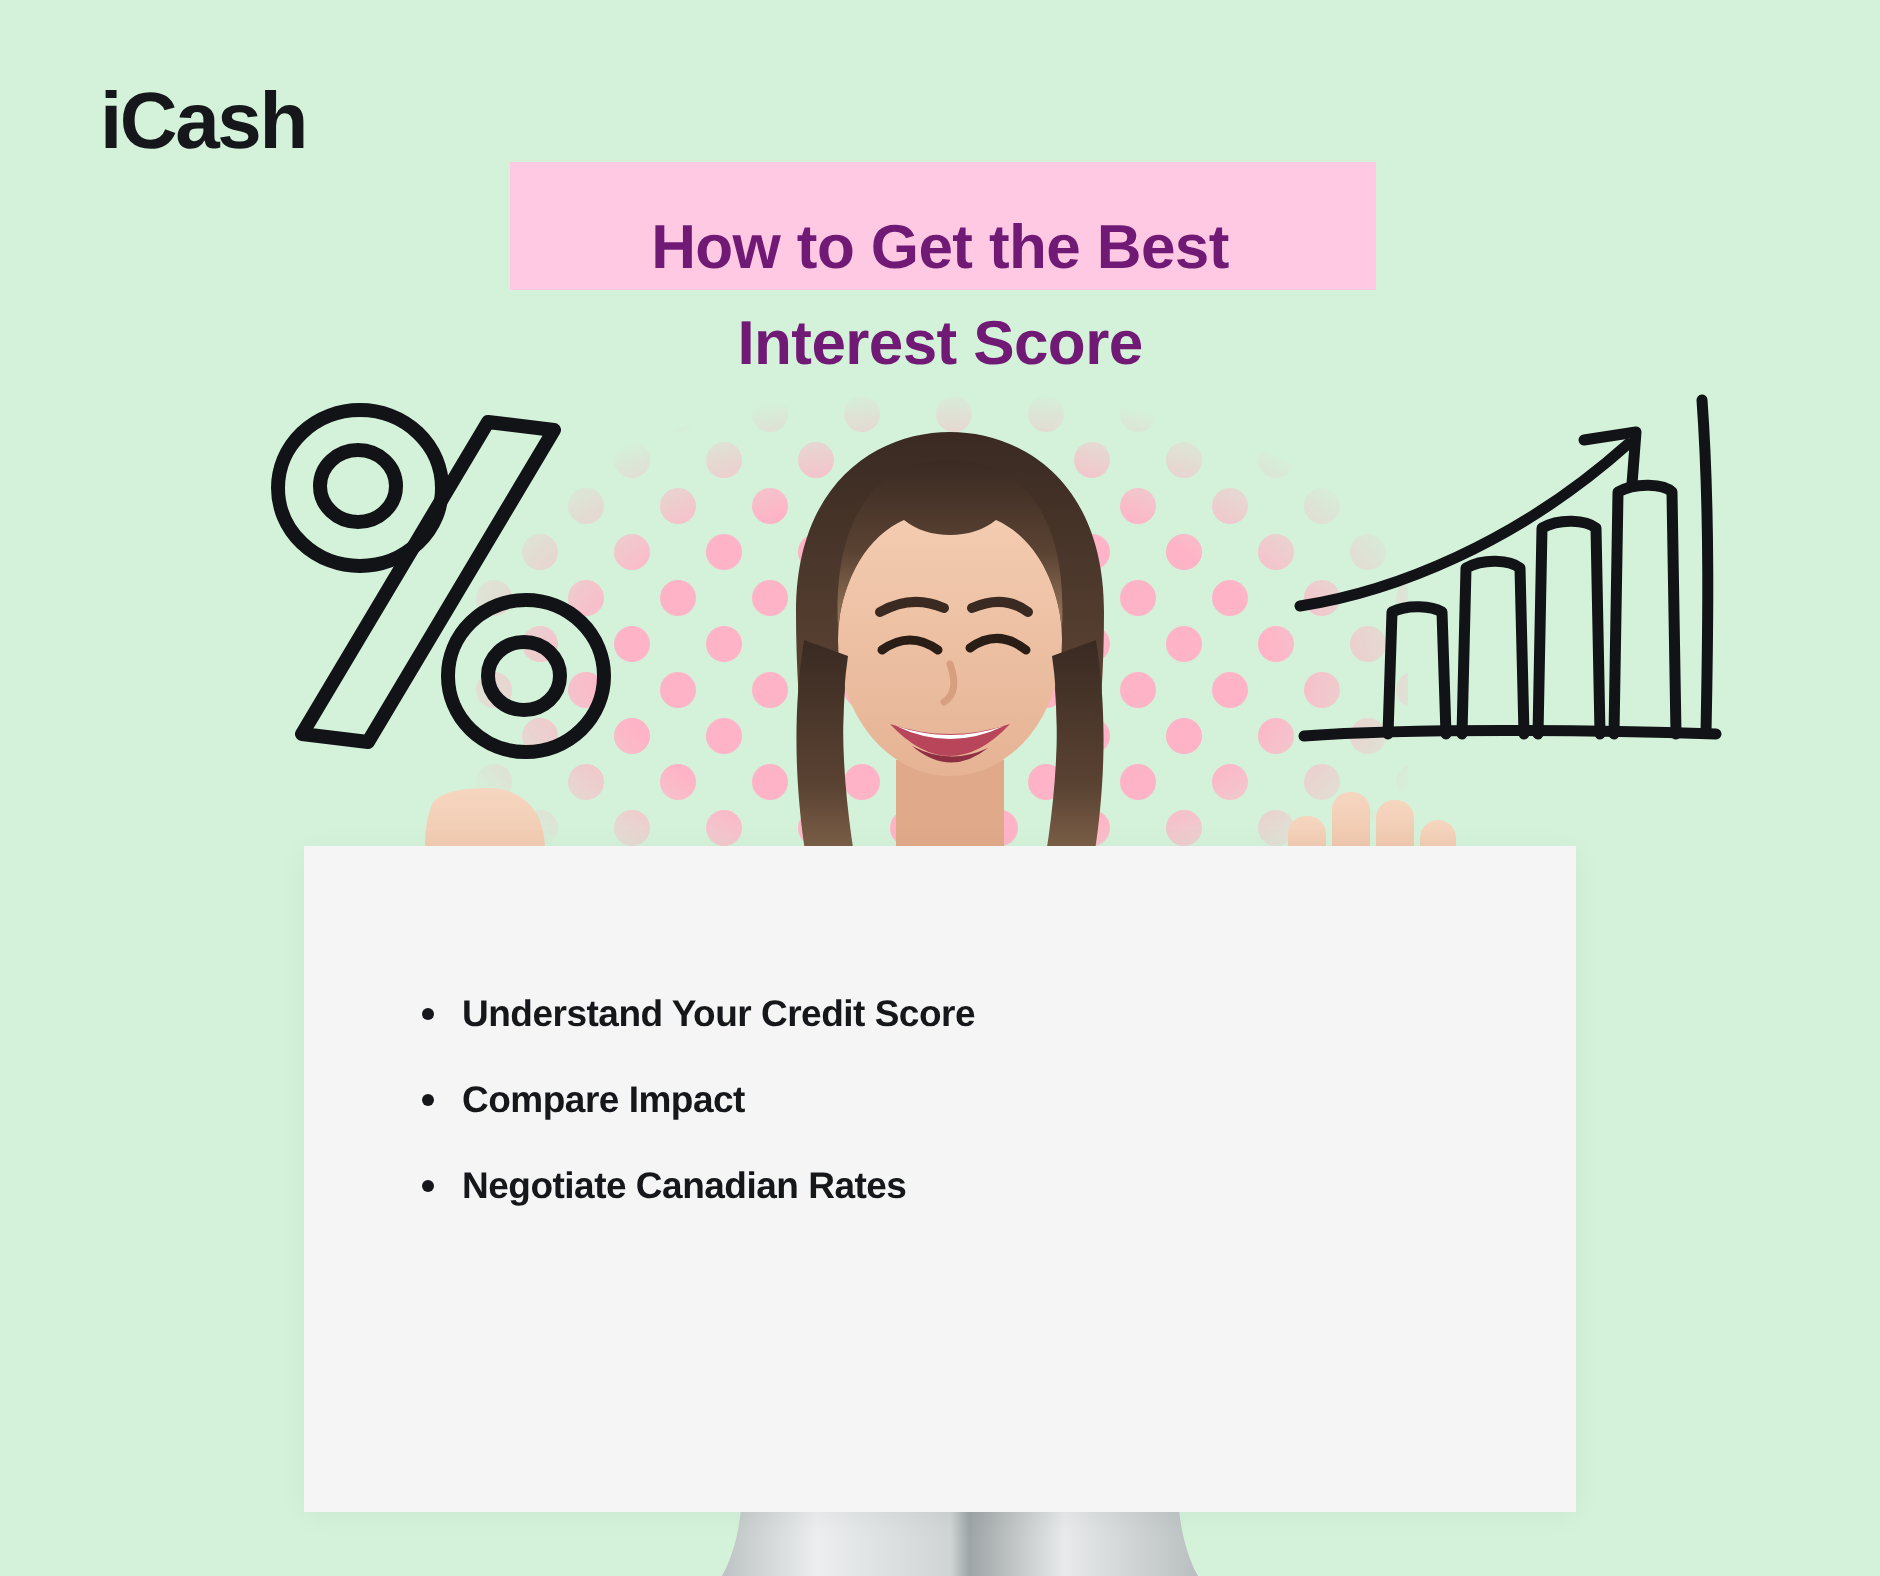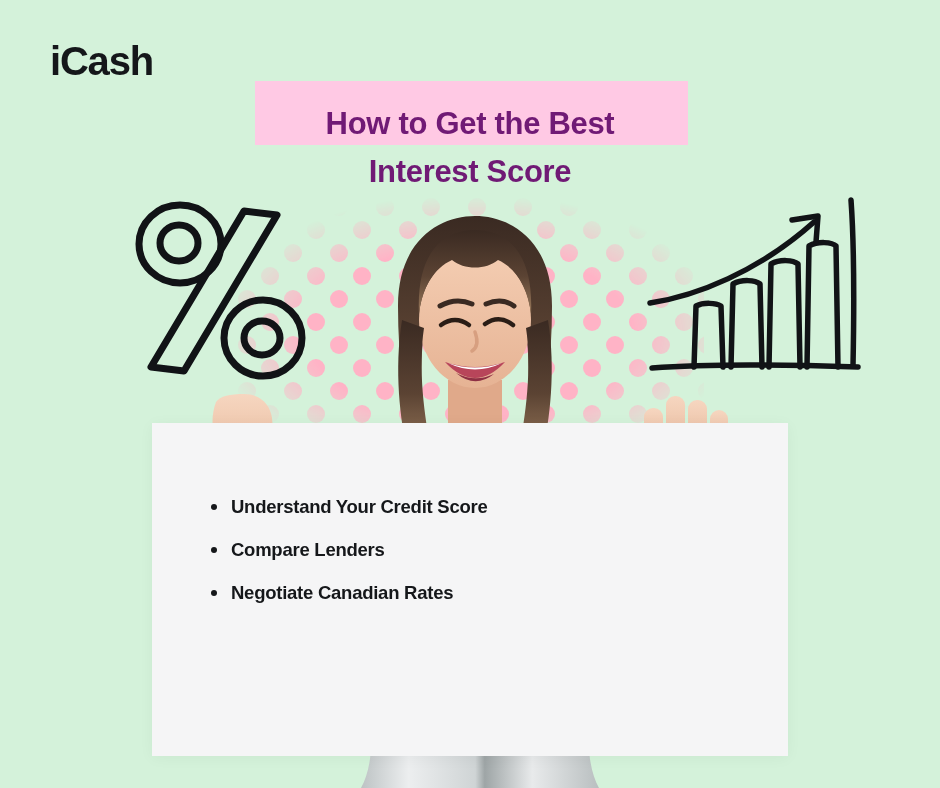--- a/index.html
+++ b/index.html
@@ -205,18 +205,18 @@
       <path d="M161 171 L163 50 C172 45 186 46 190 50 L192 171"></path>
 
       <path d="M4 107 C50 100 112 76 168 26"></path>
       <path d="M146 24 L172 20 L170 46"></path>
     </g>
   </svg>
 
   <div id="board">
     <ul id="bullets">
       <li>Understand Your Credit Score</li>
-      <li>Compare Lenders</li>
+      <li>Compare Impact</li>
       <li>Negotiate Canadian Rates</li>
     </ul>
   </div>
 
 </div>
 
 </body></html>

